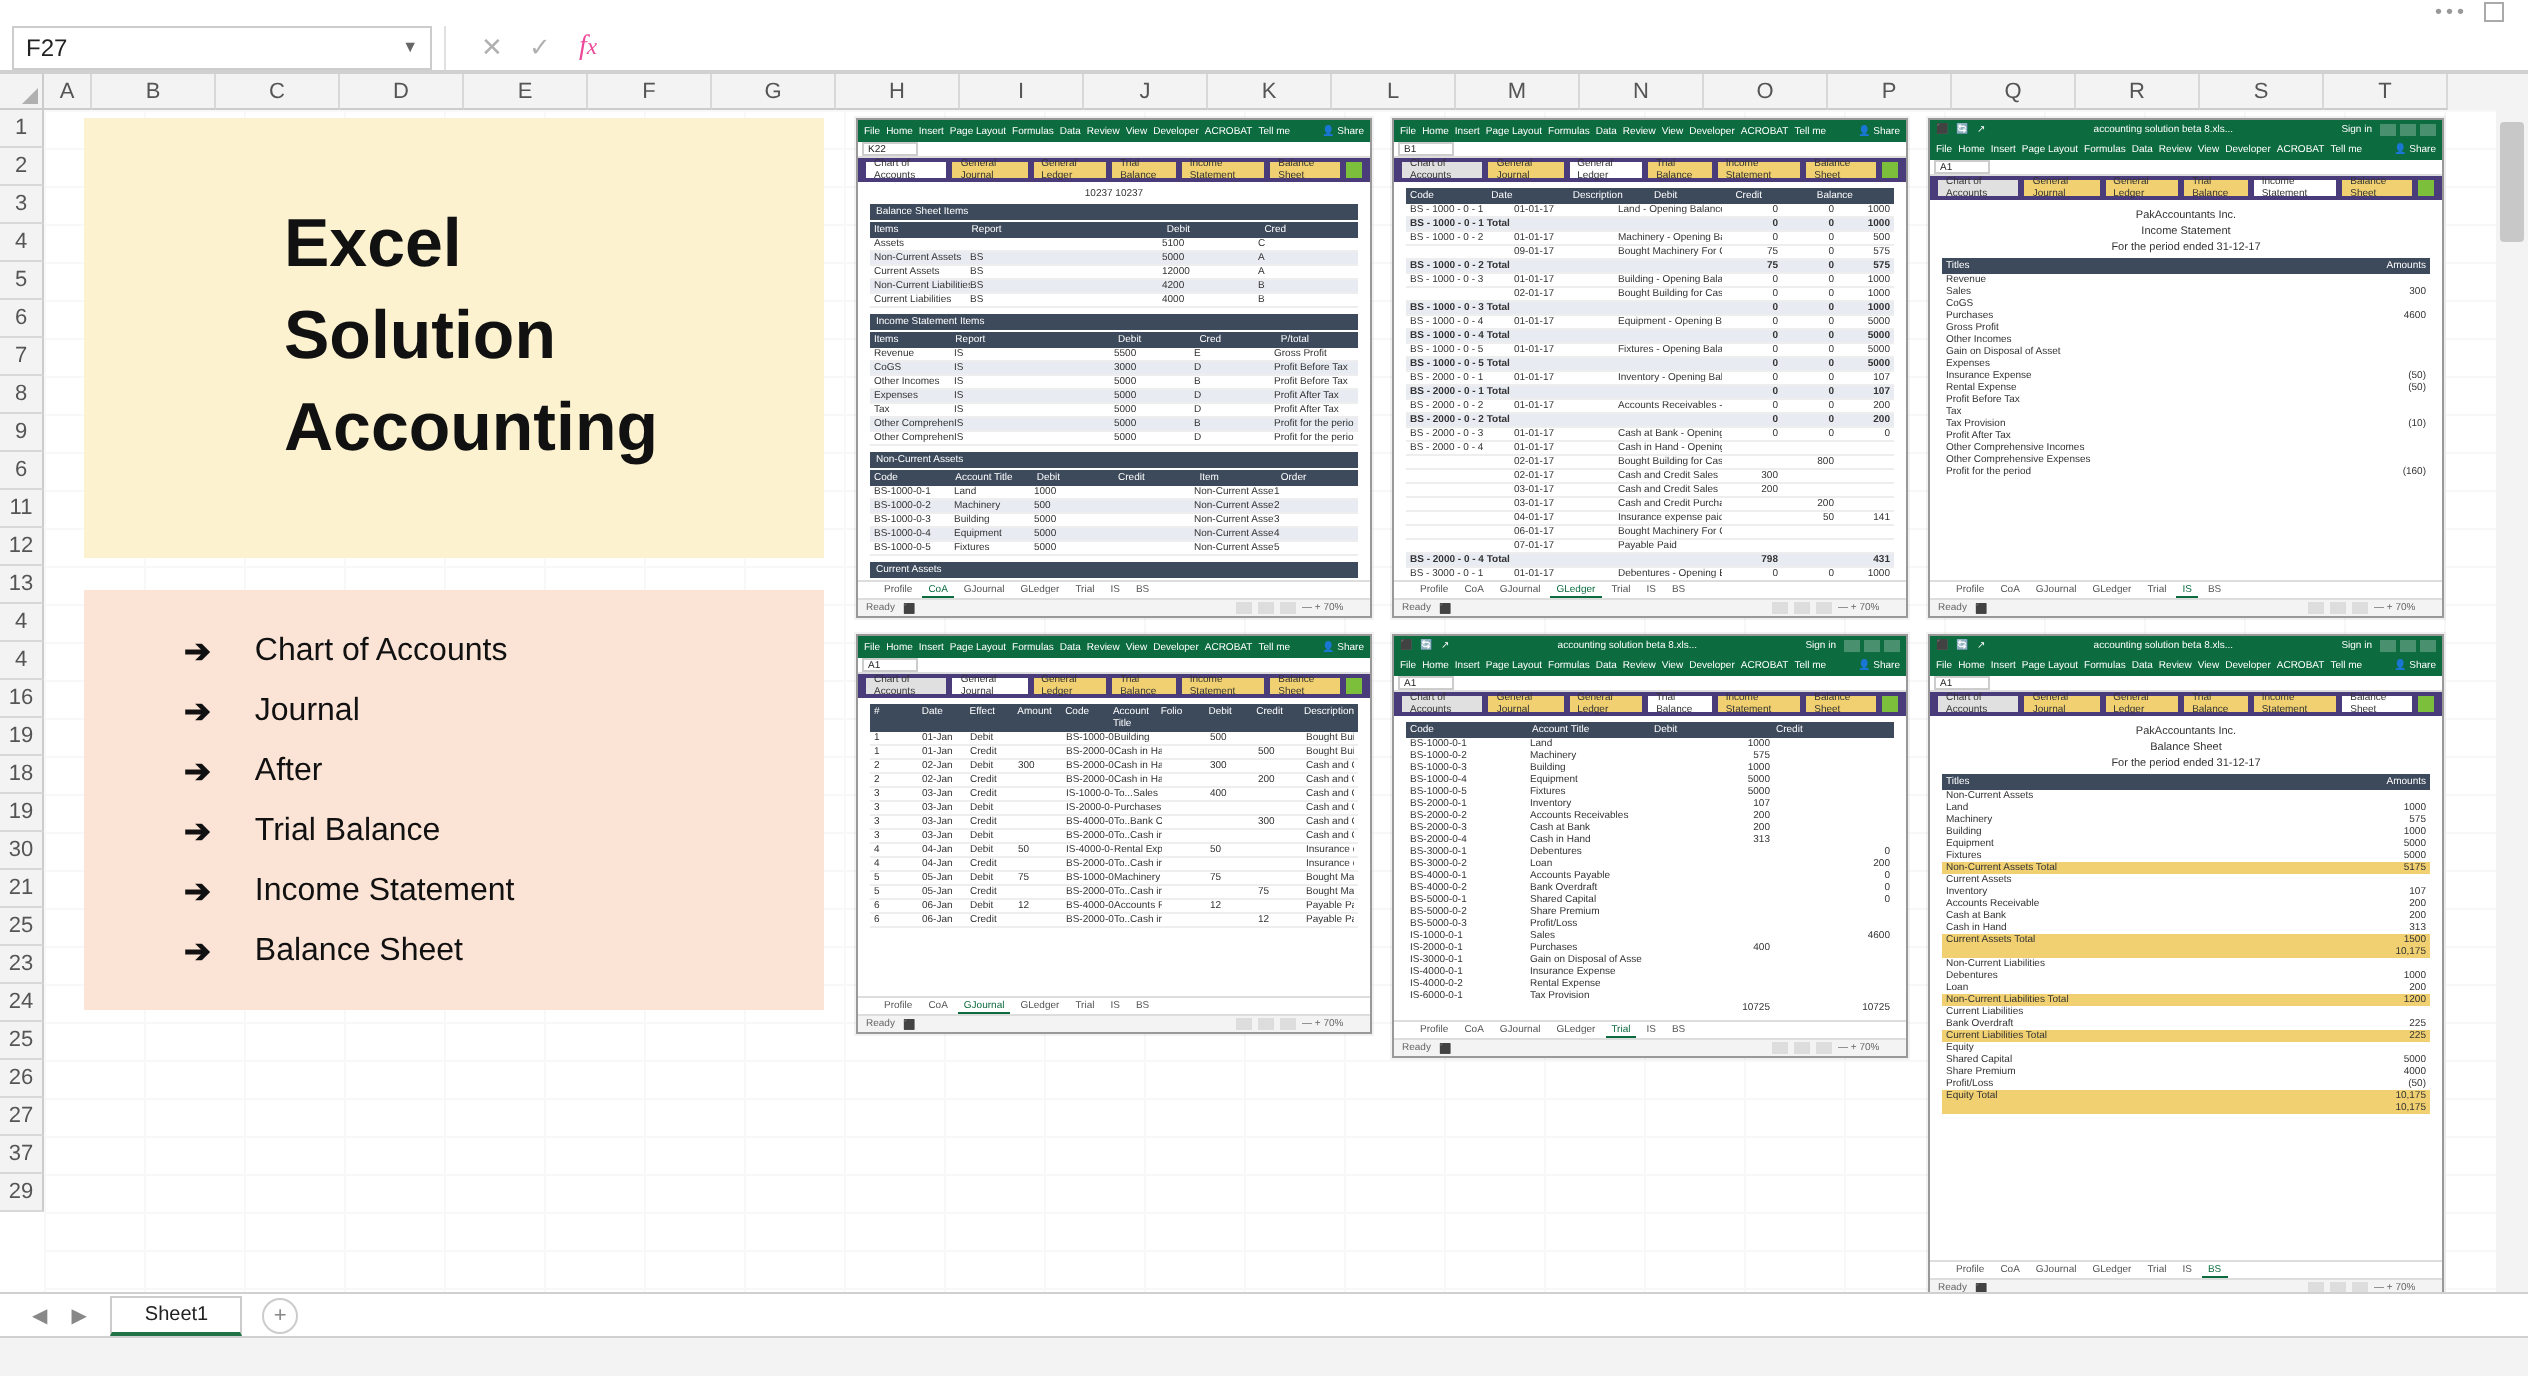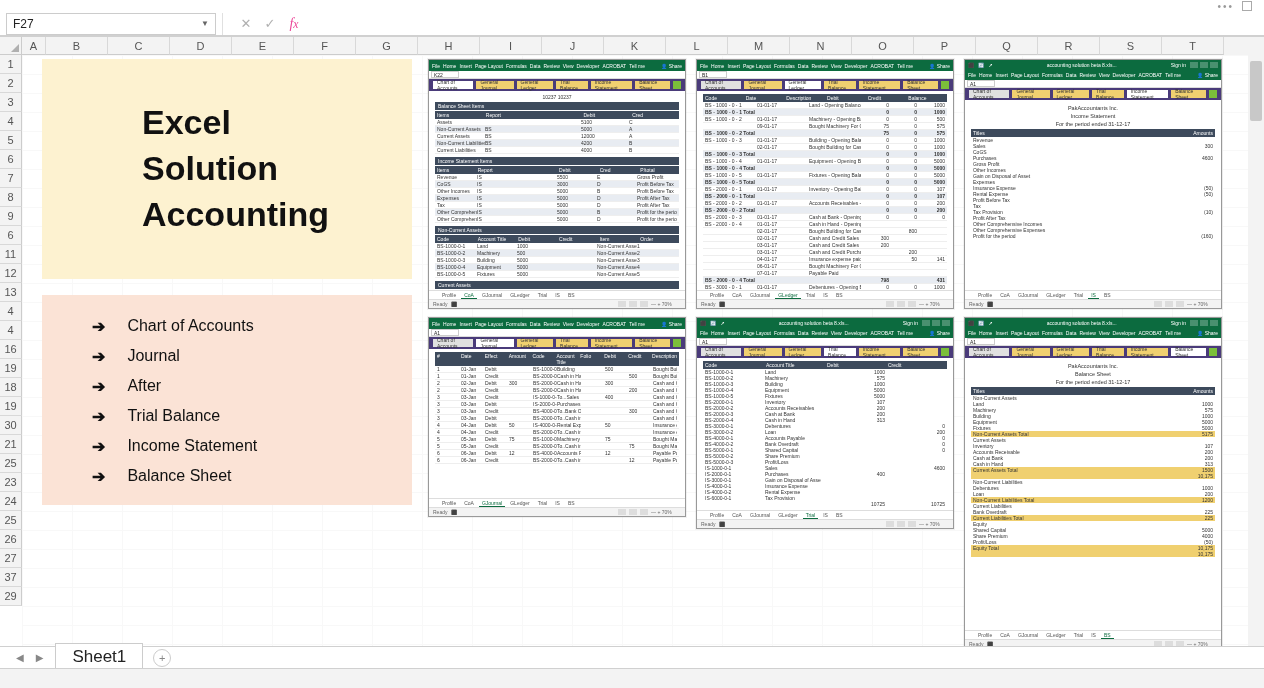--- a/index.html
+++ b/index.html
@@ -76,21 +76,21 @@
 .thumb .body .line span.r{ text-align:right;}
 .thumb .body .hl{ background:#f0d070;}
 
 .thumb .titlebar2{ height:9px; background:#0c6b3f; display:flex; align-items:center; padding:0 3px; color:#fff; font-size:5px; gap:4px;}
 .thumb .titlebar2 .winbtns{ margin-left:auto; display:flex; gap:2px;}
 .thumb .titlebar2 .winbtns i{ width:8px; height:6px; background:rgba(255,255,255,.25); display:block;}
 
 
 .sheettabs{ position:absolute; left:0; right:0; bottom:20px; height:22px; background:#fff; border-top:1px solid #d0d0d0; display:flex; align-items:center; padding-left:10px;}
 .sheettabs .nav{ color:#888; font-size:10px; padding:0 6px; cursor:default;}
-.sheettabs .tab{ padding:3px 16px; border:1px solid #ccc; border-bottom:2px solid #217346; background:#fff; font-size:17px; margin-left:6px;}
+.sheettabs .tab{ padding:3px 16px; border:1px solid #ccc; border-bottom:2px solid #217346; background:#fff; font-size:10px; margin-left:6px;}
 .sheettabs .plus{ width:18px; height:18px; border:1px solid #ccc; border-radius:50%; margin-left:10px; text-align:center; line-height:16px; color:#888;}
 
 
 .statusbar{ position:absolute; left:0; right:0; bottom:0; height:20px; background:#f3f3f3; border-top:1px solid #d0d0d0;}
 
 
 .vscroll{ position:absolute; right:0; top:18px; bottom:0; width:16px; background:#f3f3f3;}
 .vscroll .thumb2{ position:absolute; left:2px; right:2px; top:6px; height:60px; background:#c8c8c8; border-radius:2px;}
 </style>
 </head>

